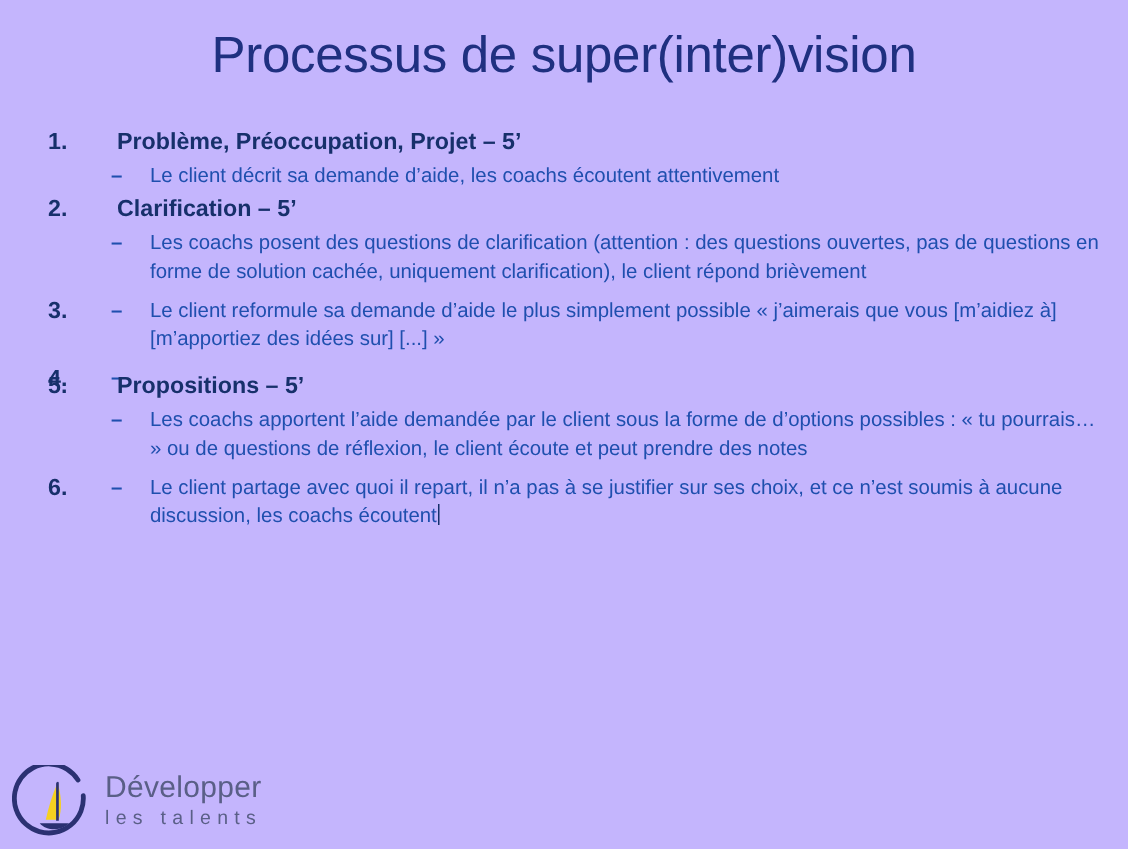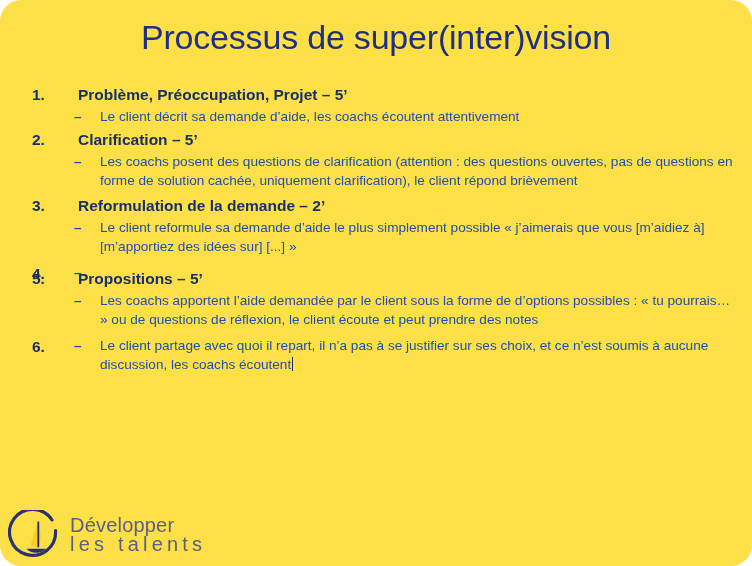--- a/index.html
+++ b/index.html
@@ -12,22 +12,21 @@
     height: 566px;
     position: relative;
     overflow: hidden;
     font-family: "Liberation Sans", sans-serif;
     -webkit-font-smoothing: antialiased;
   }
 
   .slide {
     position: absolute;
     inset: 0;
-    background: #fde047;
-    border-radius: 21px;
+    background: #c4b5fd;
   }
 
   
   .slide-title {
     position: absolute;
     top: 16px;
     left: 0;
     width: 752px;
     text-align: center;
     color: #1f3080;
@@ -128,21 +127,21 @@
   }
   .logo-line1 {
     color: #5a5f87;
     font-size: 20px;
     line-height: 22px;
     font-weight: 400;
     letter-spacing: 0.2px;
   }
   .logo-line2 {
     color: #5a5f87;
-    font-size: 20px;
+    font-size: 13px;
     line-height: 17px;
     font-weight: 400;
     letter-spacing: 4.2px;
   }
 </style>
 </head>
 <body>
 
 <div class="slide">
 
@@ -172,21 +171,20 @@
         <span class="step-dash">–</span>
         <span>Les coachs posent des questions de clarification (attention : des questions ouvertes, pas de questions en forme de solution cachée, uniquement clarification), le client répond brièvement</span>
       </div>
     </div>
 
     <div class="spacer-sm"></div>
 
     <div class="step">
       <div class="step-head">
         <span class="step-num">3.</span>
-        <span>Reformulation de la demande – 2’</span>
       </div>
       <div class="step-detail">
         <span class="step-dash">–</span>
         <span>Le client reformule sa demande d’aide le plus simplement possible « j’aimerais que vous [m’aidiez à] [m’apportiez des idées sur] [...] »</span>
       </div>
     </div>
 
     <div class="spacer-sm"></div>
 
     <div class="step">

